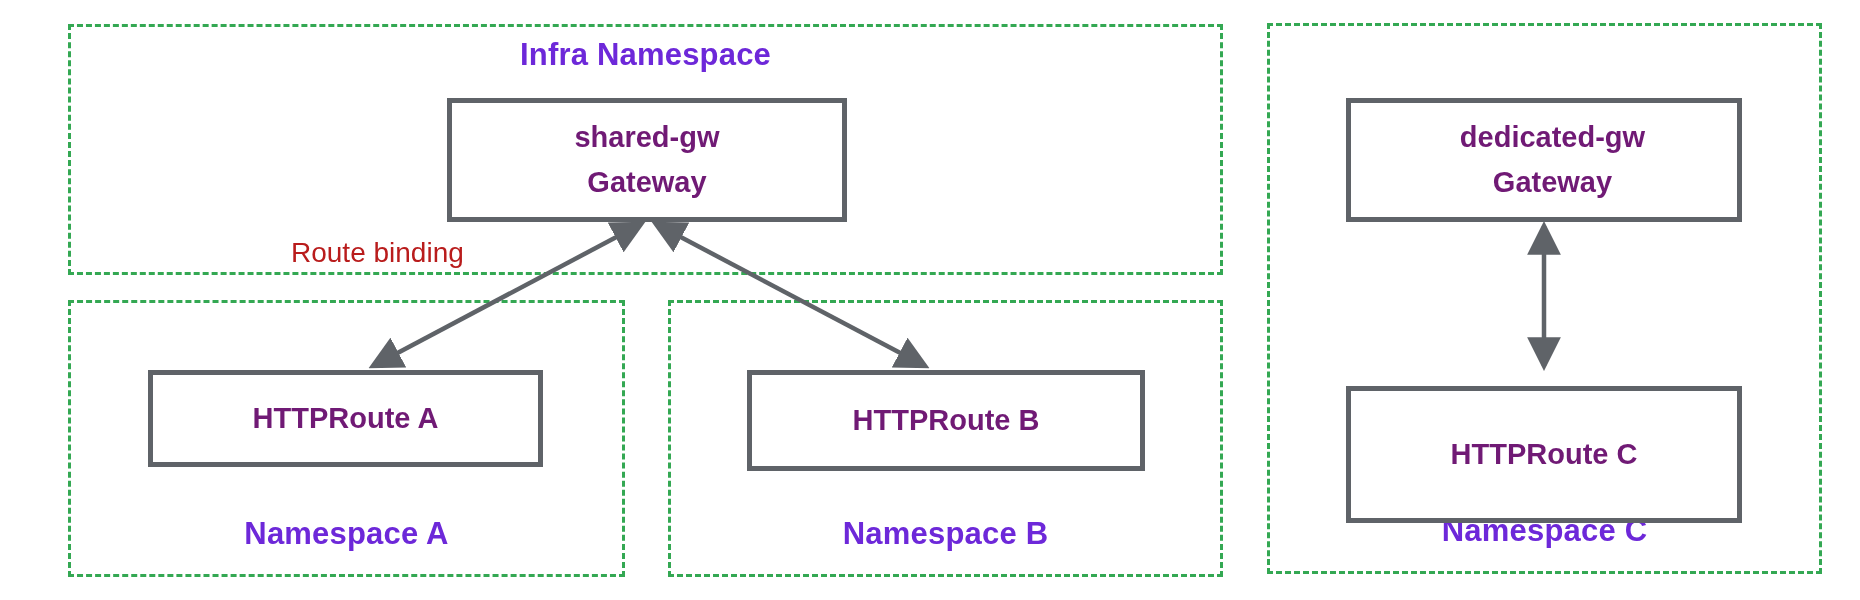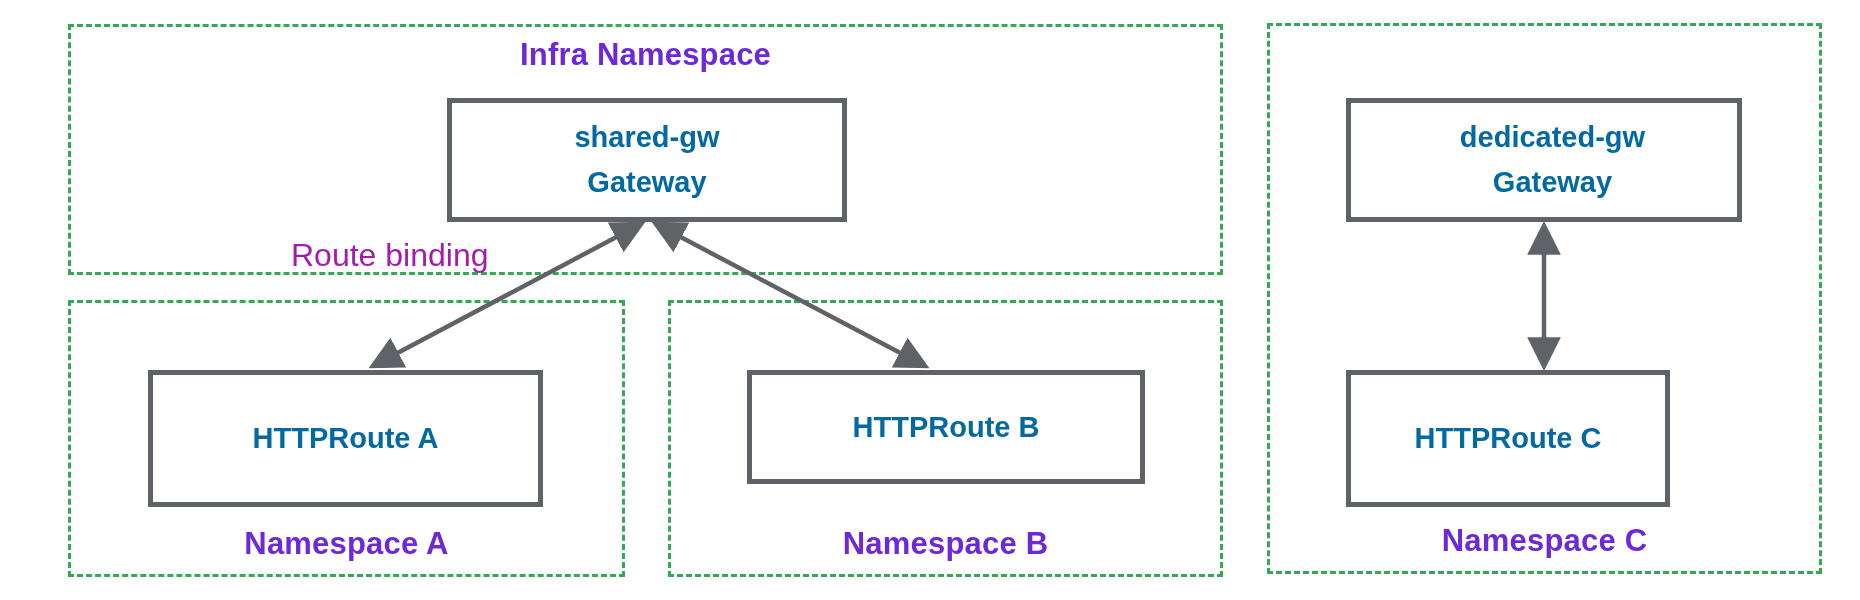--- a/index.html
+++ b/index.html
@@ -31,61 +31,61 @@
     position: absolute;
     left: 0;
     width: 100%;
     text-align: center;
     color: #6d28d9;
     font-size: 31px;
     font-weight: bold;
     letter-spacing: 0.2px;
   }
   .ns-label.at-top    { top: 10px; }
-  .ns-label.at-bottom { bottom: 12px; }
+  .ns-label.at-bottom { bottom: 22px; }
 
   
   .node {
     position: absolute;
     box-sizing: border-box;
     border: 5px solid #5f6368;
     background: #ffffff;
     display: flex;
     flex-direction: column;
     align-items: center;
     justify-content: center;
-    color: #0369a1;
+    color: #701a75;
     font-size: 29px;
     font-weight: bold;
     line-height: 45px;
     text-align: center;
     z-index: 2;
   }
   .node-shared-gw    { left: 447px;  top: 98px;  width: 400px; height: 124px; }
   .node-dedicated-gw { left: 1346px; top: 98px;  width: 396px; height: 124px; padding-left: 17px; }
-  .node-route-a      { left: 148px;  top: 370px; width: 395px; height: 137px; }
-  .node-route-b      { left: 747px;  top: 370px; width: 398px; height: 114px; }
-  .node-route-c      { left: 1346px; top: 370px; width: 324px; height: 137px; justify-content: center; }
+  .node-route-a      { left: 148px;  top: 370px; width: 395px; height: 97px; }
+  .node-route-b      { left: 747px;  top: 370px; width: 398px; height: 101px; }
+  .node-route-c      { left: 1346px; top: 386px; width: 396px; height: 137px; justify-content: center; }
 
   
   .edges {
     position: absolute;
     left: 0;
     top: 0;
     width: 1860px;
     height: 600px;
     z-index: 1;
   }
 
   .edge-label {
     position: absolute;
     left: 291px;
     top: 237px;
-    color: #a21caf;
-    font-size: 32px;
+    color: #b91c1c;
+    font-size: 28px;
     font-weight: normal;
     z-index: 3;
     white-space: nowrap;
   }
 </style>
 </head>
 <body>
 
 <div class="canvas">
 

